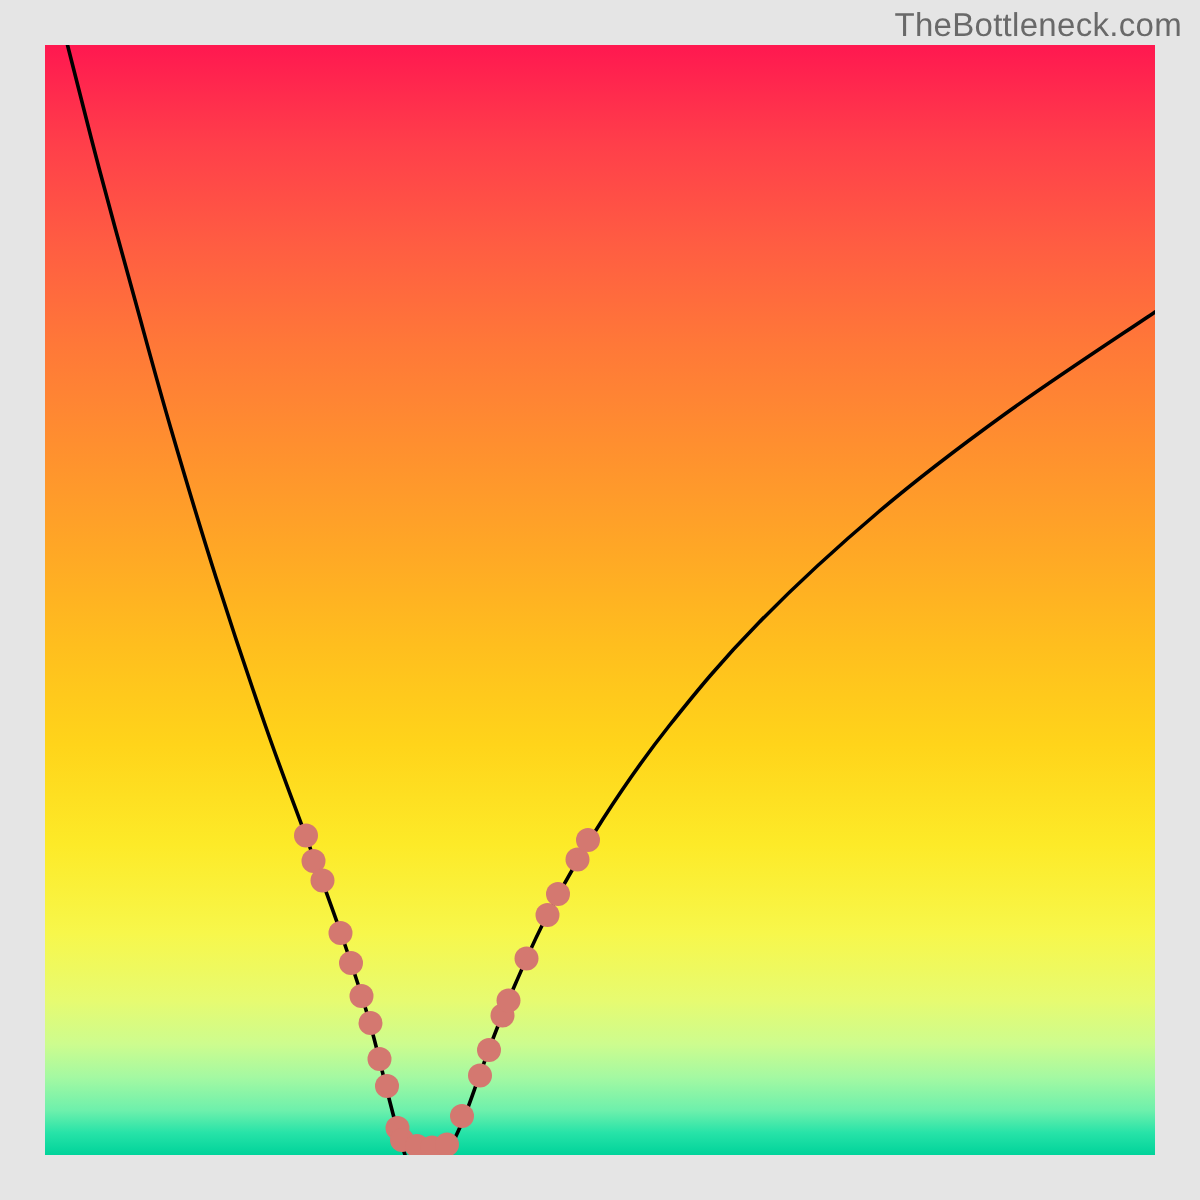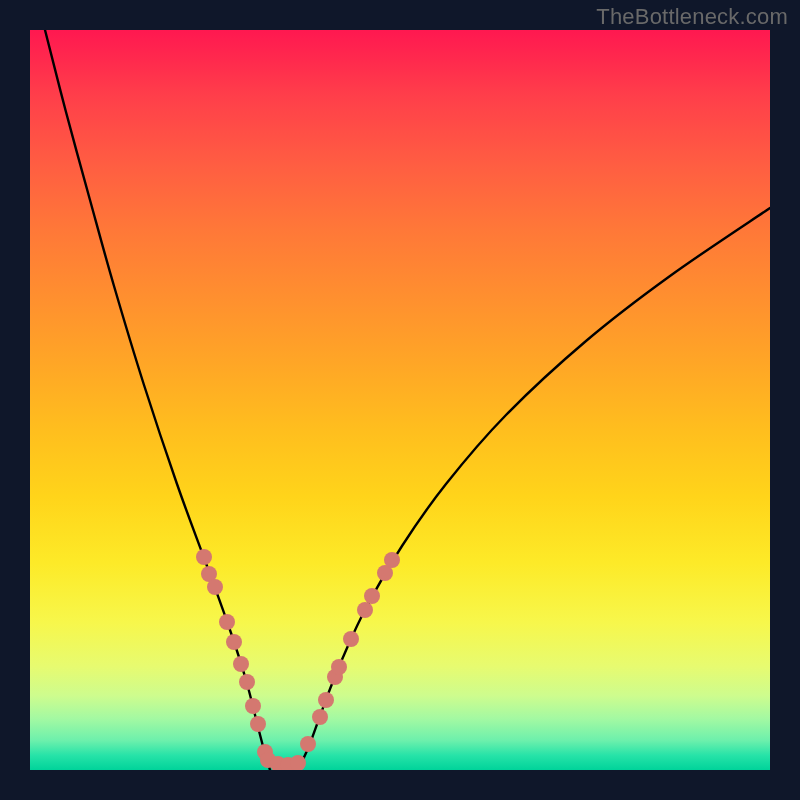--- a/index.html
+++ b/index.html
@@ -8,21 +8,21 @@
     width: 800px;
     height: 800px;
     overflow: hidden;
     background: #000;
     font-family: Arial, Helvetica, sans-serif;
   }
   .outer {
     position: relative;
     width: 800px;
     height: 800px;
-    background: #0f172a;
+    background: #e5e5e5;
   }
   .plot-area {
     position: absolute;
     left: 30px;
     top: 30px;
     width: 740px;
     height: 740px;
     background: linear-gradient(
       to bottom,
       #ff1850 0%,

